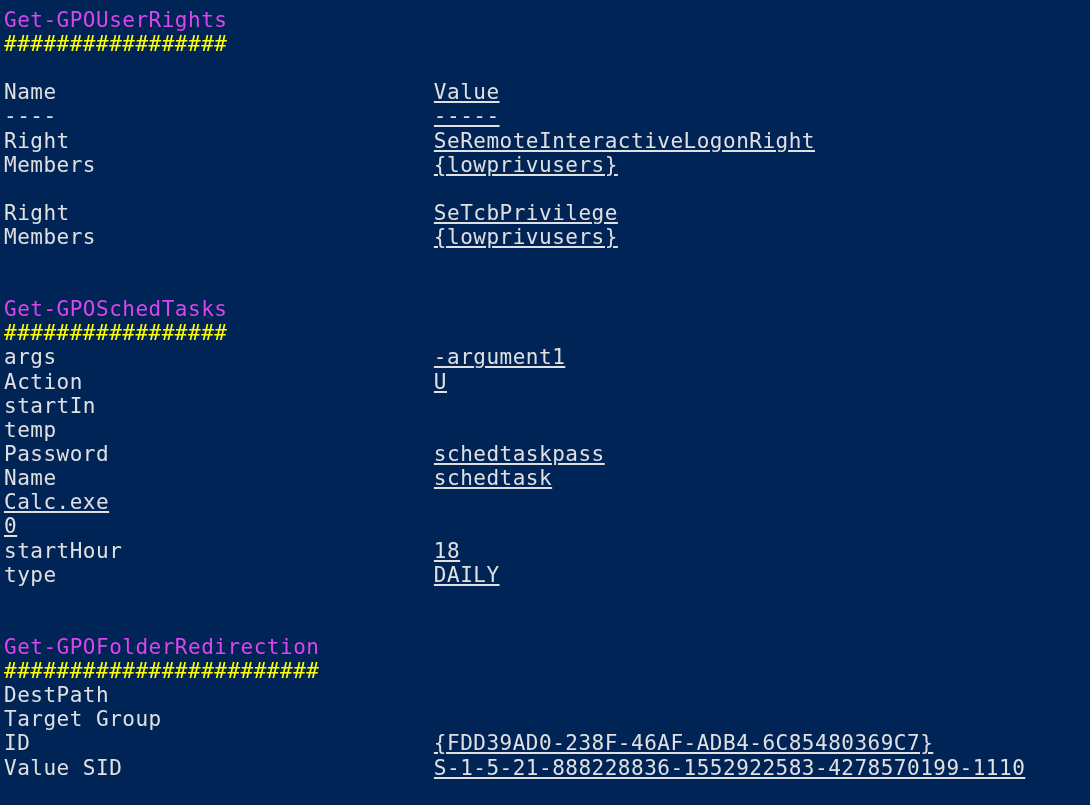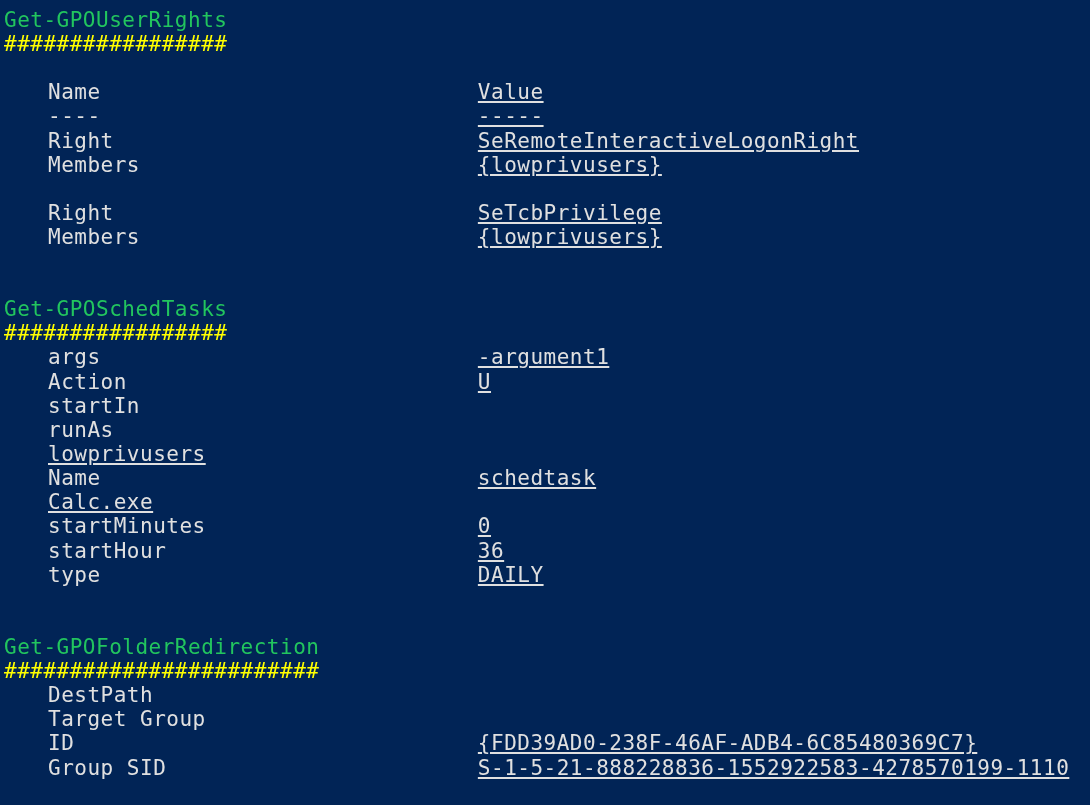--- a/index.html
+++ b/index.html
@@ -13,29 +13,28 @@
       font-family: 'Lucida Console', 'Consolas', monospace;
       font-size: 21px;
       line-height: 1.15;
       padding: 8px 4px;
       width: 1090px;
       height: 805px;
       overflow: hidden;
       letter-spacing: 0.5px;
     }
     .title {
-      color: #22c55e;
+      color: #d946ef;
     }
     .hashes {
       color: #ffff00;
     }
     .row {
       display: flex;
       white-space: pre;
-      margin-left: 44px;
     }
     .col-name {
       width: 34ch;
       display: inline-block;
     }
     .col-value {
       display: inline-block;
       text-decoration: underline;
     }
     .blank {
@@ -84,39 +83,39 @@
 </div>
 <div class="row">
   <span class="col-name">Action</span>
   <span class="col-value">U</span>
 </div>
 <div class="row">
   <span class="col-name">startIn</span>
   <span class="col-value"></span>
 </div>
 <div class="row">
-  <span class="col-name">runAs</span>
+  <span class="col-name">temp</span>
 </div>
 <div class="row">
-  <span class="col-value">lowprivusers</span>
+  <span class="col-name">Password</span>
+  <span class="col-value">schedtaskpass</span>
 </div>
 <div class="row">
   <span class="col-name">Name</span>
   <span class="col-value">schedtask</span>
 </div>
 <div class="row">
   <span class="col-value">Calc.exe</span>
 </div>
 <div class="row">
-  <span class="col-name">startMinutes</span>
   <span class="col-value">0</span>
 </div>
 <div class="row">
   <span class="col-name">startHour</span>
-  <span class="col-value">36</span>
+  <span class="col-value">18</span>
 </div>
 <div class="row">
   <span class="col-name">type</span>
   <span class="col-value">DAILY</span>
 </div>
 <div class="blank"></div>
 <div class="blank"></div>
 
 <div class="title">Get-GPOFolderRedirection</div>
 <div class="hashes">########################</div>
@@ -124,15 +123,15 @@
   <span class="col-name">DestPath</span>
 </div>
 <div class="row">
   <span class="col-name">Target Group</span>
 </div>
 <div class="row">
   <span class="col-name">ID</span>
   <span class="col-value">{FDD39AD0-238F-46AF-ADB4-6C85480369C7}</span>
 </div>
 <div class="row">
-  <span class="col-name">Group SID</span>
+  <span class="col-name">Value SID</span>
   <span class="col-value">S-1-5-21-888228836-1552922583-4278570199-1110</span>
 </div>
 
 </body></html>

